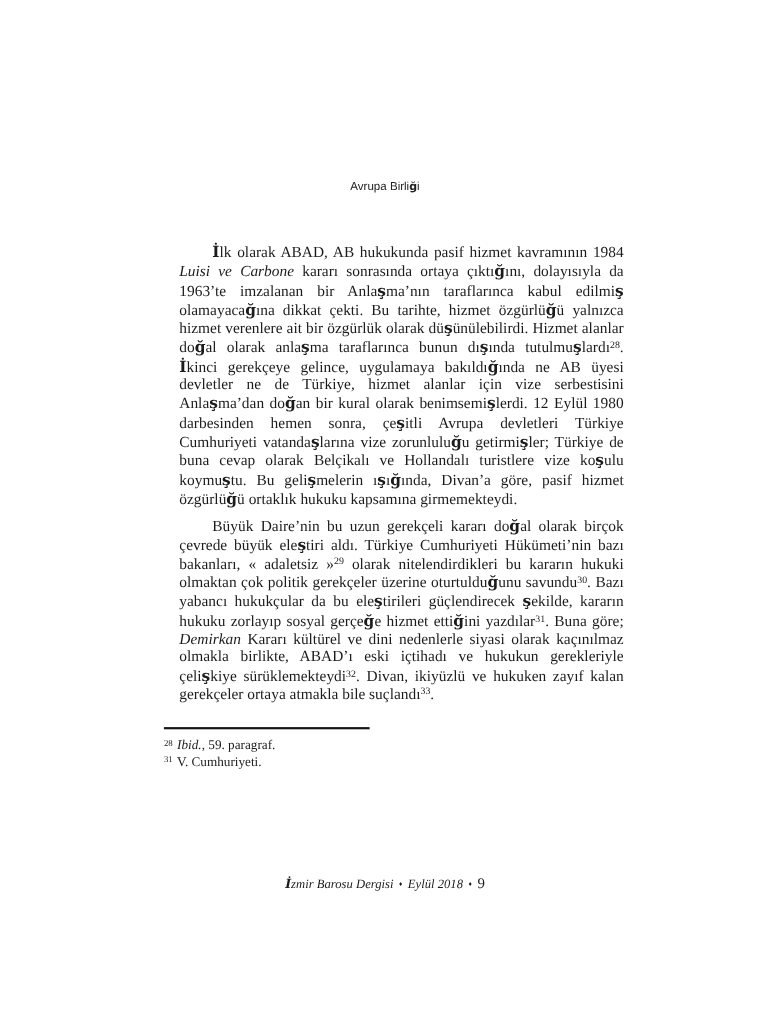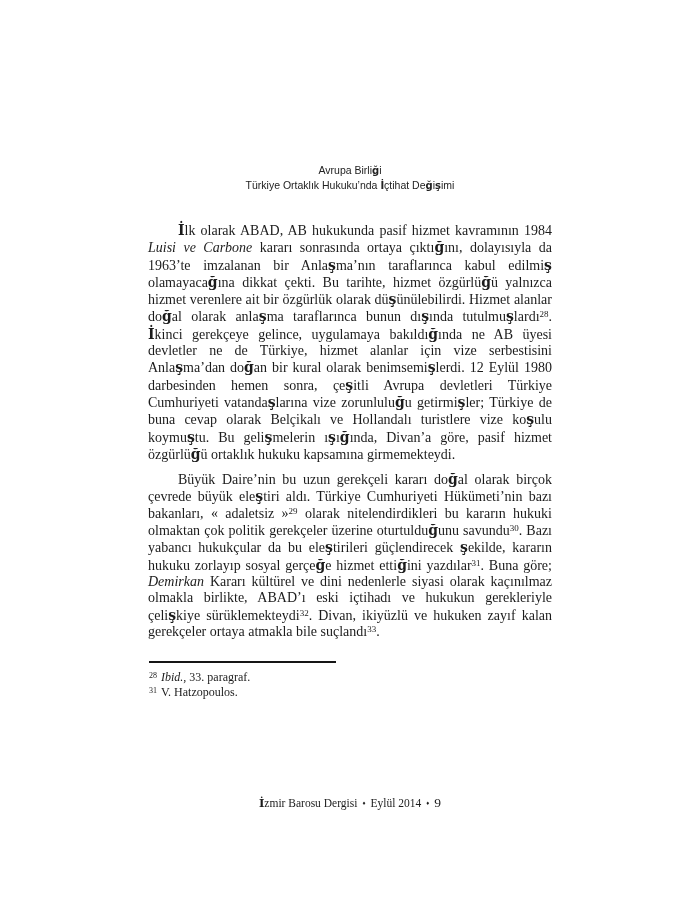--- a/index.html
+++ b/index.html
@@ -26,21 +26,21 @@
     text-align: center;
     font-family: "Liberation Sans", sans-serif;
     font-size: 10.5px;
     line-height: 14px;
     color: #222222;
   }
   
   .body-block {
     position: absolute;
     top: 182px;
-    left: 148px;
+    left: 163px;
     width: 404px;
   }
   .body-block p {
     margin: 0;
     font-size: 14px;
     line-height: 16.3px;
     text-align: justify;
     text-indent: 30px;
   }
   .body-block p + p {
@@ -86,47 +86,46 @@
   
   .page-footer {
     position: absolute;
     top: 755px;
     left: 0;
     width: 700px;
     text-align: center;
     font-size: 11.5px;
     color: #1b1b1b;
   }
-  .f-it { }
+  .f-it { font-style: italic; }
   .f-sep {
     display: inline-block;
     font-size: 6px;
     margin: 0 5px;
     vertical-align: 2px;
   }
   .f-num { font-size: 13.5px; }
 </style>
 </head>
 <body>
 
 <div class="page">
 
   <div class="running-header">
     <div><span>Avrupa Birli<span class="g">ğ</span>i</span></div>
-    <div><span>Türkiye Ortaklık Hukuku’nda <span class="g">İ</span>çtihat De<span class="g">ğ</span>i<span class="g">ş</span>imi</span></div>
   </div>
 
   <div class="body-block">
     <p><span><span class="g">İ</span>lk olarak ABAD, AB hukukunda pasif hizmet kavramının 1984 </span><span class="it">Luisi ve Carbone</span><span> kararı sonrasında ortaya çıktı<span class="g">ğ</span>ını, dolayısıyla da 1963’te imzalanan bir Anla<span class="g">ş</span>ma’nın taraflarınca kabul edilmi<span class="g">ş</span> olamayaca<span class="g">ğ</span>ına dikkat çekti. Bu tarihte, hizmet özgürlü<span class="g">ğ</span>ü yalnızca hizmet verenlere ait bir özgürlük olarak dü<span class="g">ş</span>ünülebilirdi. Hizmet alanlar do<span class="g">ğ</span>al olarak anla<span class="g">ş</span>ma taraflarınca bunun dı<span class="g">ş</span>ında tutulmu<span class="g">ş</span>lardı</span><sup>28</sup><span>. <span class="g">İ</span>kinci gerekçeye gelince, uygulamaya bakıldı<span class="g">ğ</span>ında ne AB üyesi devletler ne de Türkiye, hizmet alanlar için vize serbestisini Anla<span class="g">ş</span>ma’dan do<span class="g">ğ</span>an bir kural olarak benimsemi<span class="g">ş</span>lerdi. 12 Eylül 1980 darbesinden hemen sonra, çe<span class="g">ş</span>itli Avrupa devletleri Türkiye Cumhuriyeti vatanda<span class="g">ş</span>larına vize zorunlulu<span class="g">ğ</span>u getirmi<span class="g">ş</span>ler; Türkiye de buna cevap olarak Belçikalı ve Hollandalı turistlere vize ko<span class="g">ş</span>ulu koymu<span class="g">ş</span>tu. Bu geli<span class="g">ş</span>melerin ı<span class="g">ş</span>ı<span class="g">ğ</span>ında, Divan’a göre, pasif hizmet özgürlü<span class="g">ğ</span>ü ortaklık hukuku kapsamına girmemekteydi.</span></p>
     <p><span>Büyük Daire’nin bu uzun gerekçeli kararı do<span class="g">ğ</span>al olarak birçok çevrede büyük ele<span class="g">ş</span>tiri aldı. Türkiye Cumhuriyeti Hükümeti’nin bazı bakanları, « adaletsiz »</span><sup>29</sup><span> olarak nitelendirdikleri bu kararın hukuki olmaktan çok politik gerekçeler üzerine oturtuldu<span class="g">ğ</span>unu savundu</span><sup>30</sup><span>. Bazı yabancı hukukçular da bu ele<span class="g">ş</span>tirileri güçlendirecek <span class="g">ş</span>ekilde, kararın hukuku zorlayıp sosyal gerçe<span class="g">ğ</span>e hizmet etti<span class="g">ğ</span>ini yazdılar</span><sup>31</sup><span>. Buna göre; </span><span class="it">Demirkan</span><span> Kararı kültürel ve dini nedenlerle siyasi olarak kaçınılmaz olmakla birlikte, ABAD’ı eski içtihadı ve hukukun gerekleriyle çeli<span class="g">ş</span>kiye sürüklemekteydi</span><sup>32</sup><span>. Divan, ikiyüzlü ve hukuken zayıf kalan gerekçeler ortaya atmakla bile suçlandı</span><sup>33</sup><span>.</span></p>
   </div>
 
   <div class="fn-block">
     <div class="fn-rule"></div>
-    <div class="footnote"><sup>28</sup><span><span class="it">Ibid.</span><span>, 33. paragraf.</span></span></div>
-    <div class="footnote"><sup>31</sup><span><span>V. Hatzopoulos.</span></span></div>
+    <div class="footnote"><sup>28</sup><span><span class="it">Ibid.</span><span>, 59. paragraf.</span></span></div>
+    <div class="footnote"><sup>31</sup><span><span>V. Cumhuriyeti.</span></span></div>
   </div>
 
   <div class="page-footer">
-    <span class="f-it"><span><span class="g">İ</span>zmir Barosu Dergisi</span></span><span class="f-sep">♦</span><span class="f-it"><span>Eylül 2014</span></span><span class="f-sep">♦</span><span class="f-num">9</span>
+    <span class="f-it"><span><span class="g">İ</span>zmir Barosu Dergisi</span></span><span class="f-sep">♦</span><span class="f-it"><span>Eylül 2018</span></span><span class="f-sep">♦</span><span class="f-num">9</span>
   </div>
 
 </div>
 
 </body></html>

